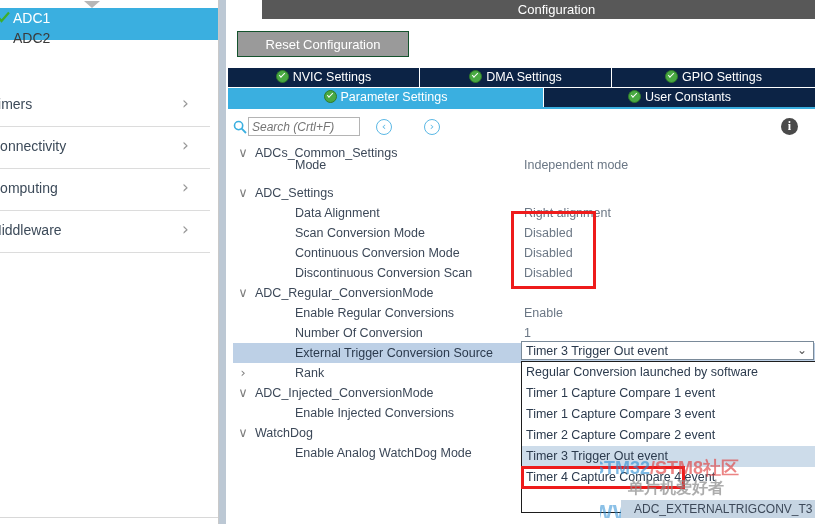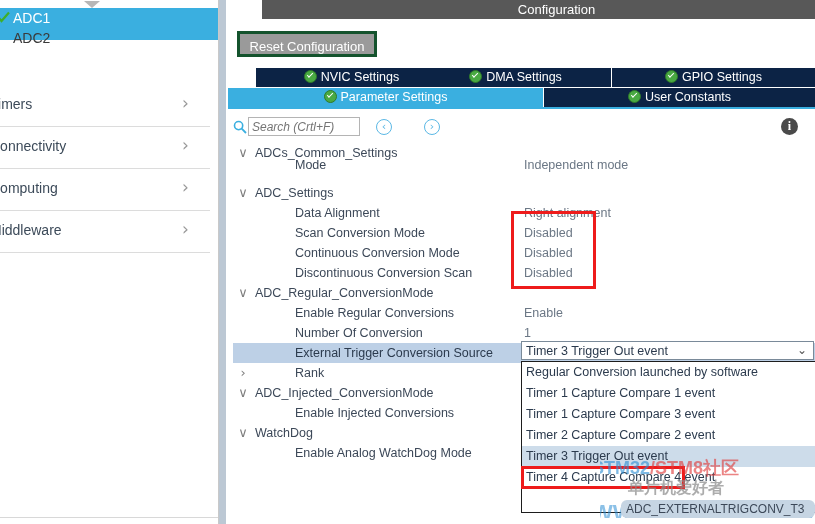--- a/index.html
+++ b/index.html
@@ -38,34 +38,34 @@
   
   #panel-divider{position:absolute;left:219px;top:0;width:7px;height:524px;background:#bcc8d4;}
   #divider-grip{position:absolute;left:220px;top:117px;width:3px;height:16px;background:#9fb2c4;}
 
   
   #config-panel{position:absolute;left:226px;top:0;width:589px;height:524px;background:#ffffff;}
 
   #config-title{position:absolute;left:0;top:0;width:589px;height:19px;line-height:19px;
     background:#585858;color:#ffffff;text-align:center;font-size:13px;margin-left:36px;}
 
-  #reset-btn{position:absolute;left:11px;top:31px;width:140px;height:26px;line-height:26px;
+  #reset-btn{position:absolute;left:11px;top:31px;width:172px;height:26px;line-height:26px;
     background:#9a9a9a;color:#ffffff;text-align:center;font-size:13px;
-    border:3px solid #14532d;box-sizing:border-box;}
+    border:1px solid #14532d;box-sizing:border-box;}
 
   
   .tab{position:absolute;height:19px;line-height:19px;background:#0c2345;color:#ffffff;
     text-align:center;font-size:12.5px;box-sizing:border-box;border-right:1px solid #ffffff;}
   .tab.active{background:#3aafe0;}
   .tab .chk{display:inline-block;width:11px;height:11px;border-radius:50%;
     background:#49a942;border:1px solid #2f7a2a;position:relative;top:2px;margin-right:4px;}
   .tab .chk:after{content:"";position:absolute;left:2px;top:2px;width:5px;height:2px;
     border-left:1.5px solid #ffffff;border-bottom:1.5px solid #ffffff;
     transform:rotate(-45deg);}
-  #tab-nvic{left:2px;top:68px;width:192px;margin-left:28px;}
+  #tab-nvic{left:2px;top:68px;width:192px;}
   #tab-dma{left:194px;top:68px;width:192px;}
   #tab-gpio{left:386px;top:68px;width:203px;border-right:none;}
   #tab-param{left:2px;top:88px;width:316px;}
   #tab-userconst{left:318px;top:88px;width:271px;border-right:none;}
   #tab-underline{position:absolute;left:2px;top:107px;width:587px;height:2px;background:#3aafe0;}
 
   
   #search-icon{position:absolute;left:233px;top:120px;width:14px;height:14px;}
   #search-input{position:absolute;left:248px;top:117px;width:112px;height:19px;
     box-sizing:border-box;border:1px solid #b4b4b4;background:#ffffff;
@@ -108,22 +108,22 @@
     box-sizing:border-box;border:1px solid #1d1d1d;background:#ffffff;overflow:hidden;}
   .ditem{position:relative;height:21px;line-height:21px;padding-left:4px;
     font-size:12.5px;color:#2b3a4d;white-space:nowrap;}
   .ditem.sel{background:#cddcea;}
 
   #red-box-item{position:absolute;left:521px;top:466px;width:164px;height:23px;
     border:3px solid #ee1b1b;box-sizing:border-box;}
 
   
   #tooltip{position:absolute;left:621px;top:500px;width:194px;height:18px;line-height:18px;
-    background:#c6d5e3;color:#3c4858;font-size:12px;padding-left:5px;box-sizing:border-box;
-    white-space:nowrap;overflow:hidden;border-radius:6px;}
+    background:#c6d5e3;color:#3c4858;font-size:12px;padding-left:13px;box-sizing:border-box;
+    white-space:nowrap;overflow:hidden;}
 
   
   #watermark{position:absolute;left:600px;top:456px;width:215px;height:62px;
     pointer-events:none;overflow:hidden;}
   #wm1{position:absolute;left:-8px;top:0px;font-size:18px;font-weight:bold;
     font-family:"Liberation Sans",sans-serif;white-space:nowrap;}
   #wm1 .a{color:#2f8fd4;opacity:.62;}
   #wm1 .b{color:#e03a3a;opacity:.62;}
   #wm2{position:absolute;left:28px;top:22px;font-size:16px;font-weight:bold;
     color:#8a8a8a;opacity:.70;white-space:nowrap;font-family:"DejaVu Sans",sans-serif;}

